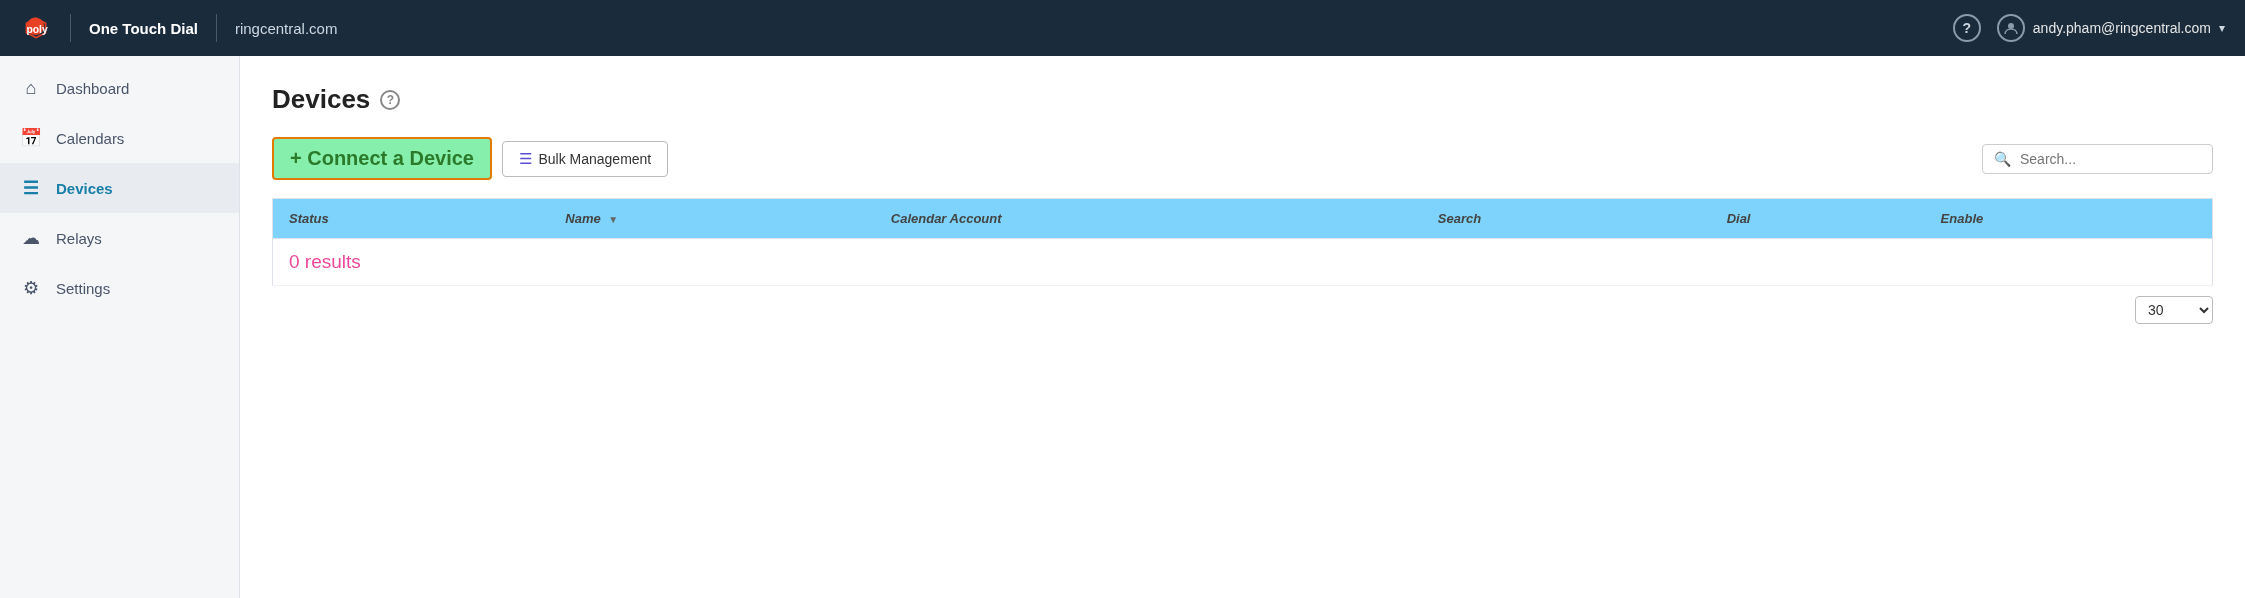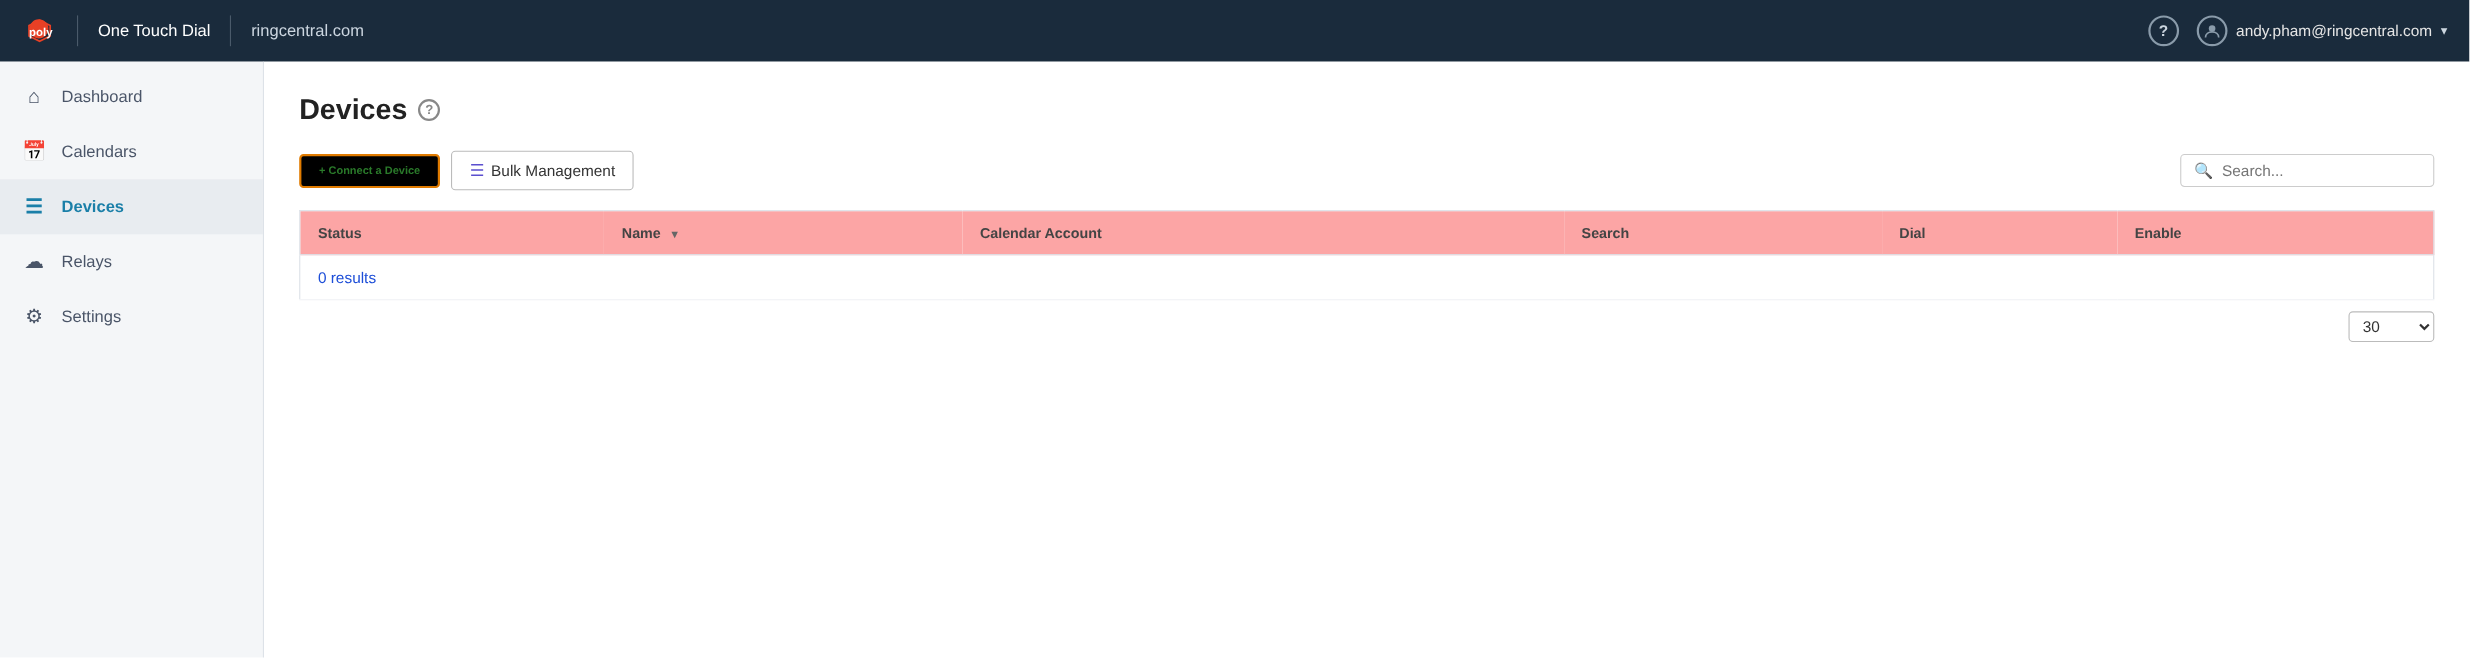--- a/index.html
+++ b/index.html
@@ -34,21 +34,21 @@
     }
     .nav-divider {
       width: 1px;
       height: 28px;
       background: #4a5a6a;
       margin: 0 18px;
     }
     .nav-app-name {
       color: #fff;
       font-size: 15px;
-      font-weight: 400;
+      font-weight: 700;
     }
     .nav-domain {
       color: #ccd6e0;
       font-size: 15px;
     }
     .top-nav-right {
       margin-left: auto;
       display: flex;
       align-items: center;
       gap: 16px;
@@ -174,23 +174,23 @@
       gap: 10px;
       margin-bottom: 18px;
     }
     .btn-connect {
       display: flex;
       align-items: center;
       gap: 6px;
       padding: 8px 16px;
       border: 2px solid #e07b00;
       border-radius: 4px;
-      background: #000000;
+      background: #86efac;
       color: #2a7a2a;
-      font-size: 10px;
+      font-size: 20px;
       font-weight: 600;
       cursor: pointer;
     }
     .btn-bulk {
       display: flex;
       align-items: center;
       gap: 6px;
       padding: 8px 16px;
       border: 1px solid #bbb;
       border-radius: 4px;
@@ -229,42 +229,43 @@
     }
 
     
     .data-table {
       width: 100%;
       border-collapse: collapse;
       border: 1px solid #dde2e8;
       border-radius: 4px;
     }
     .data-table thead tr {
-      background: #fca5a5;
+      background: #7dd3fc;
+      font-style: italic;
     }
     .data-table th {
       padding: 12px 16px;
       text-align: left;
       font-size: 13px;
       font-weight: 600;
       color: #444;
       border-bottom: 1px solid #dde2e8;
     }
     .data-table th.sortable {
       cursor: pointer;
     }
     .data-table td {
       padding: 12px 16px;
       font-size: 14px;
       color: #555;
       border-bottom: 1px solid #f0f2f5;
     }
     .results-row td {
-      color: #1d4ed8;
-      font-size: 14px;
+      color: #ec4899;
+      font-size: 19px;
     }
     .pagination-row {
       display: flex;
       justify-content: flex-end;
       align-items: center;
       padding: 10px 0 0 0;
     }
     .per-page-select {
       border: 1px solid #bbb;
       border-radius: 4px;

